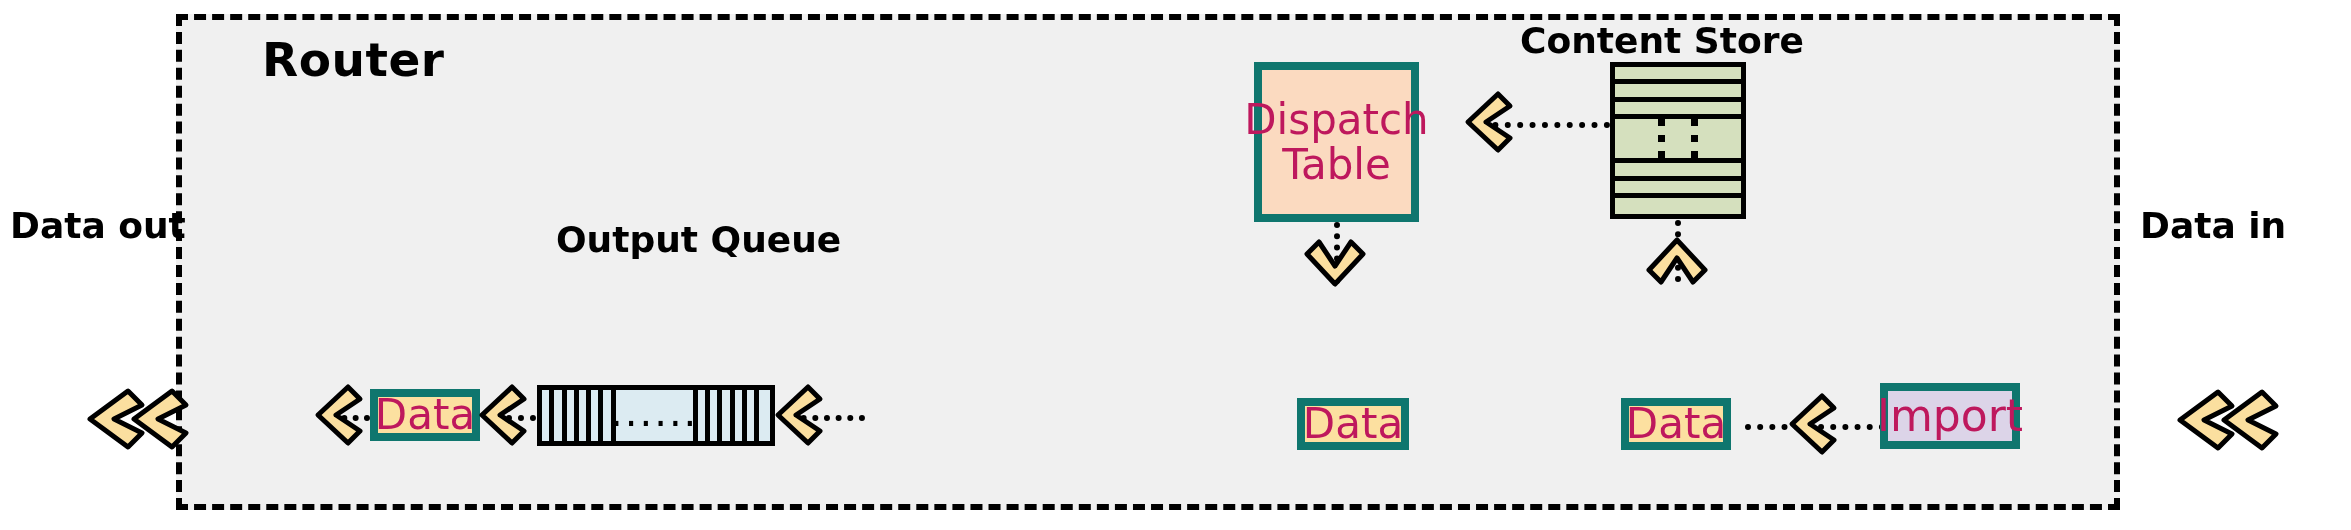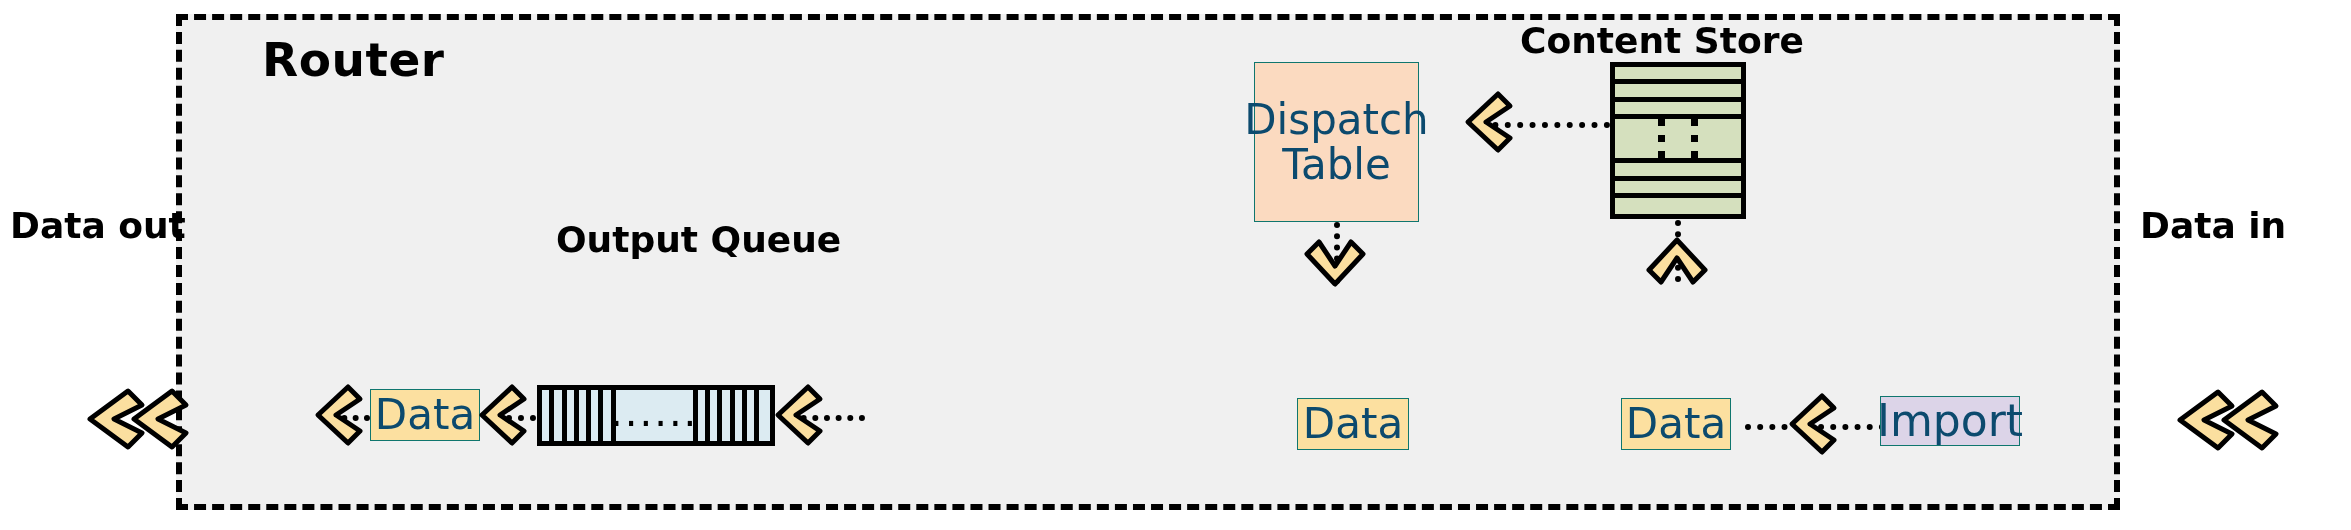--- a/index.html
+++ b/index.html
@@ -37,25 +37,25 @@
     font-weight: bold;
     color: #000000;
     letter-spacing: 0.5px;
     white-space: nowrap;
   }
 
   
   .node {
     position: absolute;
     box-sizing: border-box;
-    border: 1px solid #0f766e;
+    border: 8px solid #0f766e;
     display: flex;
     align-items: center;
     justify-content: center;
-    color: #0c4a6e;
+    color: #be185d;
     line-height: 1.08;
     text-align: center;
     white-space: nowrap;
   }
 
   .node.export-box,
   .node.import-box {
     background: #dcd4e8;
     font-size: 44px;
   }
@@ -281,21 +281,21 @@
     <span>Data</span>
   </div>
 
   <div class="dotline-h" style="left:1745px; top:424px; width:140px;"></div>
   <span class="chev" style="left:1790px; top:393px;">
     <svg width="46" height="62" viewBox="0 0 46 62">
       <polygon points="32,3 44,15 20,31 44,47 32,59 2,31" fill="#fbdf9f" stroke="#000000" stroke-width="5" stroke-linejoin="round"></polygon>
     </svg>
   </span>
 
-  <div class="node import-box" style="left:1880px; top:383px; width:140px; height:50px;margin-top:13px;">
+  <div class="node import-box" style="left:1880px; top:383px; width:140px; height:66px;">
     <span>Import</span>
   </div>
 
   <span class="chev" style="left:2178px; top:389px;">
     <svg width="120" height="62" viewBox="0 0 120 62">
       <g fill="#fbdf9f" stroke="#000000" stroke-width="5" stroke-linejoin="round">
         <polygon points="40,3 54,17 26,31 54,45 40,59 2,31"></polygon>
         <polygon points="84,3 98,17 70,31 98,45 84,59 46,31"></polygon>
       </g>
     </svg>

